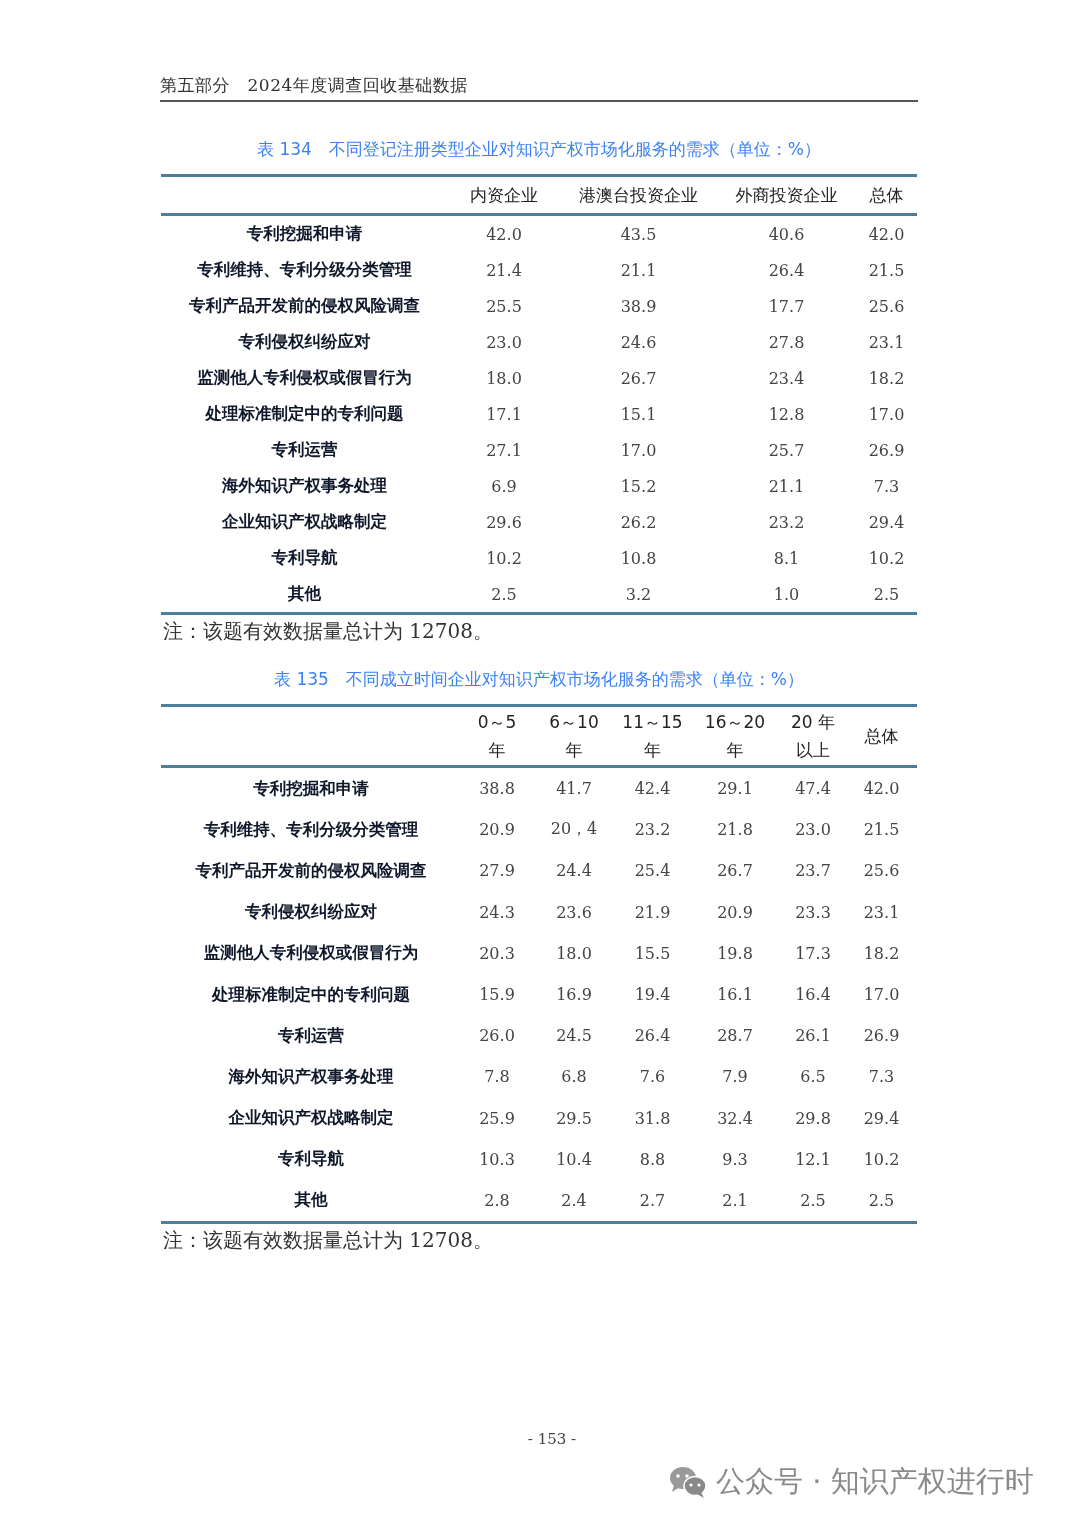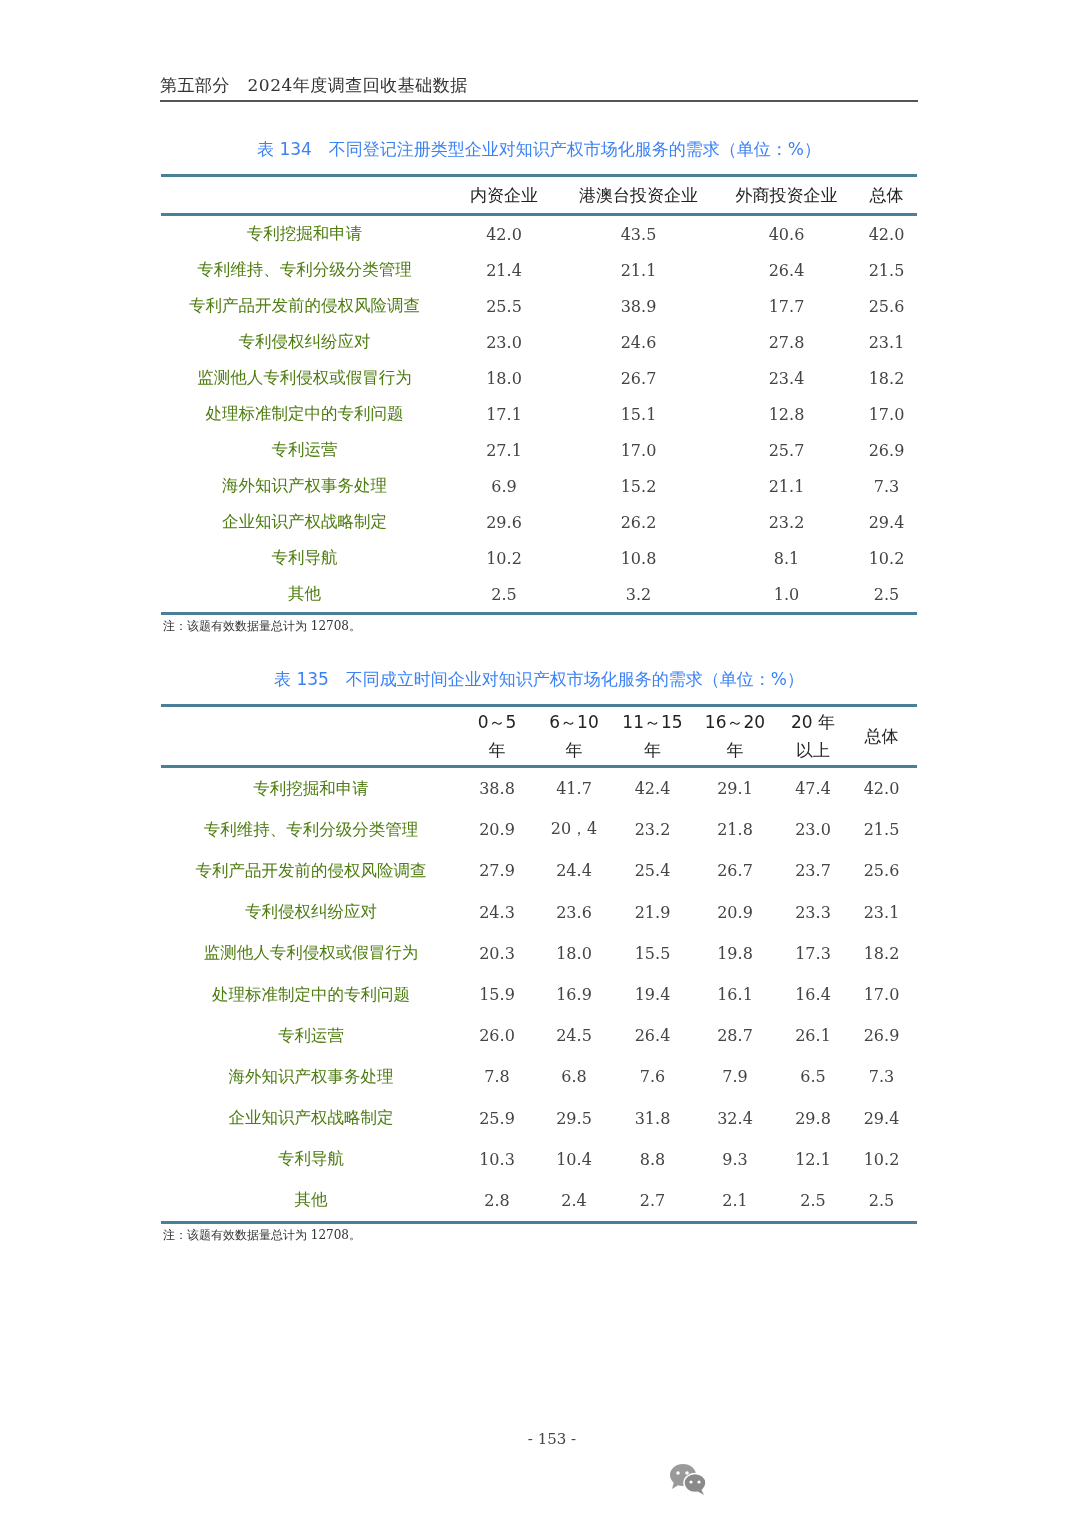--- a/index.html
+++ b/index.html
@@ -7,30 +7,30 @@
          font-family: "DejaVu Serif", "Liberation Serif", serif; color: #222; }
   .running-head { position: absolute; left: 160px; top: 74px; width: 758px; text-align: left;
                   font-size: 17px; color: #333; letter-spacing: 0.5px; }
   .running-rule { position: absolute; left: 160px; top: 100px; width: 758px; height: 2px; background: #555; }
   .caption { position: absolute; left: 160px; width: 758px; text-align: center;
              font-family: "DejaVu Sans", "Liberation Sans", sans-serif; font-size: 17px; color: #3b82f6; }
   table.dt { position: absolute; left: 161px; width: 756px; border-collapse: collapse; table-layout: fixed; }
   table.dt th { font-family: "DejaVu Sans", "Liberation Sans", sans-serif; font-weight: normal; font-size: 17px;
                 color: #222; text-align: center; vertical-align: middle; }
   table.dt td { text-align: center; vertical-align: middle; font-size: 16px; color: #444; padding: 0; }
-  table.dt td.rl { font-family: "DejaVu Sans", "Liberation Sans", sans-serif; font-weight: normal; font-size: 16.5px; color: #4d7c0f; }
+  table.dt td.rl { font-family: "DejaVu Sans", "Liberation Sans", sans-serif; font-weight: bold; font-size: 16.5px; color: #0f172a; }
   table.dt thead tr { border-top: 3px solid #4b7f97; border-bottom: 3px solid #4b7f97; }
   table.dt tbody tr:last-child { border-bottom: 3px solid #4b7f97; }
   #t134 { top: 174px; }
   #t134 thead th { height: 34px; }
   #t134 tbody td { height: 36px; }
   #t135 { top: 704px; }
   #t135 thead th { height: 56px; line-height: 28px; }
   #t135 tbody td { height: 41.2px; }
-  .note { position: absolute; left: 163px; font-size: 12px; color: #333; }
+  .note { position: absolute; left: 163px; font-size: 20px; color: #333; }
   .page-num { position: absolute; left: 12px; width: 1080px; top: 1430px; text-align: center; font-size: 15px; color: #444; }
   .watermark { position: absolute; left: 668px; top: 1462px; display: flex; align-items: center; gap: 8px;
                font-family: "DejaVu Sans", "Liberation Sans", sans-serif; font-size: 29px; color: #8a8a8a; }
   .wechat-icon { width: 40px; height: 34px; position: relative; }
 </style>
 </head>
 <body>
 
 <div class="running-head">第五部分　2024年度调查回收基础数据</div>
 <div class="running-rule"></div>
@@ -268,13 +268,14 @@
       <ellipse cx="15" cy="13" rx="13" ry="11" fill="#9a9a9a"></ellipse>
       <polygon points="6,20 4,27 12,22" fill="#9a9a9a"></polygon>
       <circle cx="10" cy="11" r="1.8" fill="#fff"></circle>
       <circle cx="19" cy="11" r="1.8" fill="#fff"></circle>
       <ellipse cx="27" cy="21" rx="11" ry="9.5" fill="#8a8a8a" stroke="#fff" stroke-width="1.5"></ellipse>
       <polygon points="33,27 36,33 29,29" fill="#8a8a8a"></polygon>
       <circle cx="23" cy="20" r="1.6" fill="#fff"></circle>
       <circle cx="31" cy="20" r="1.6" fill="#fff"></circle>
     </svg>
   </span>
+  <span>公众号 · 知识产权进行时</span>
 </div>
 
 </body></html>

